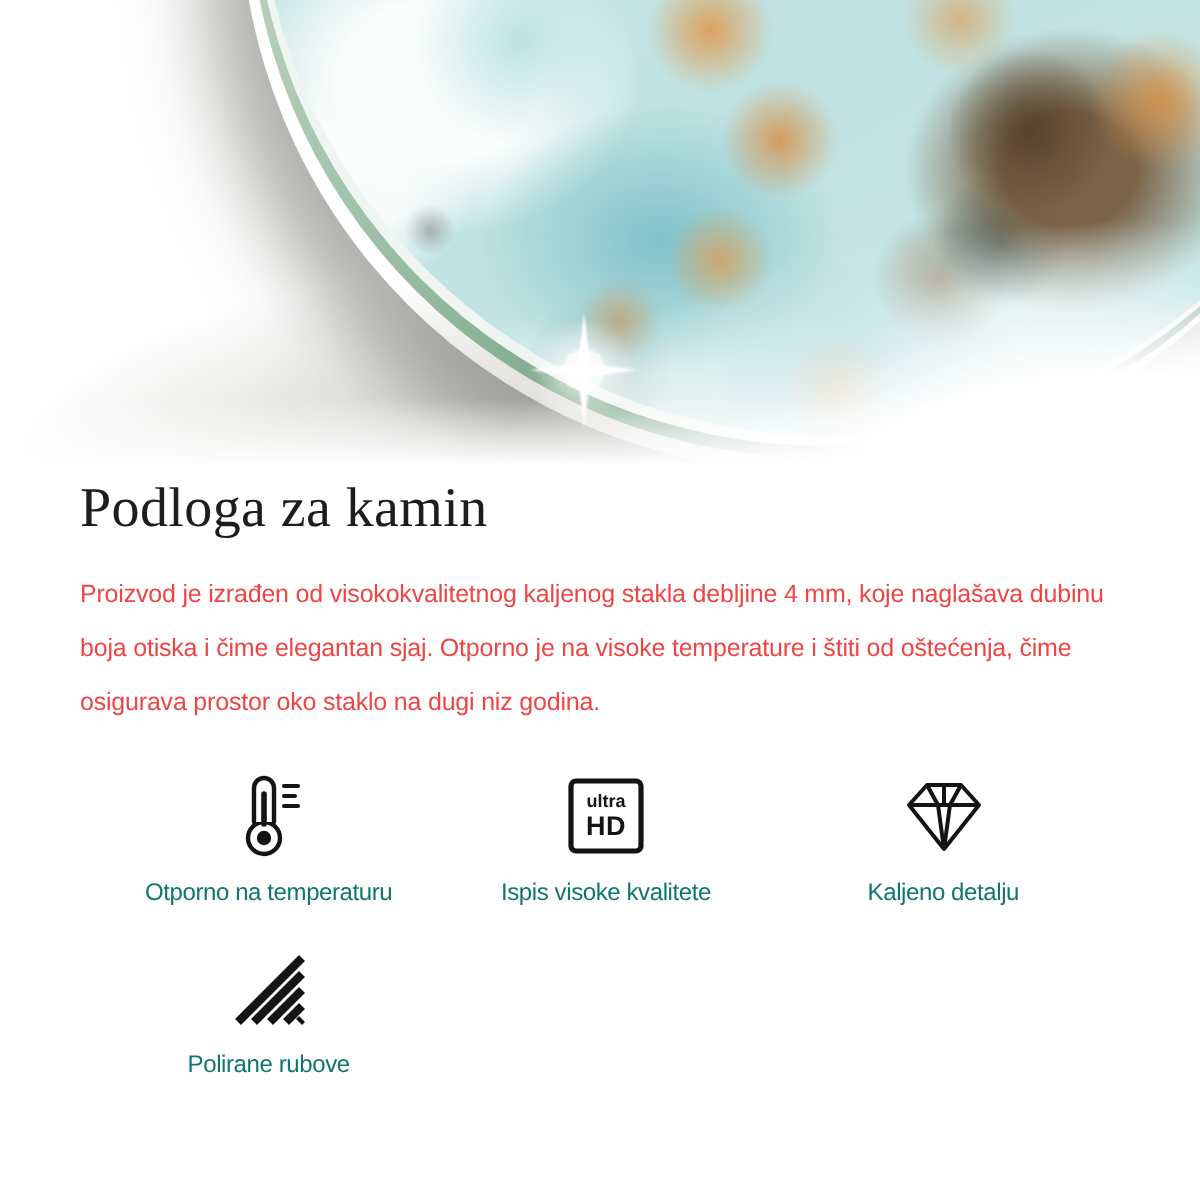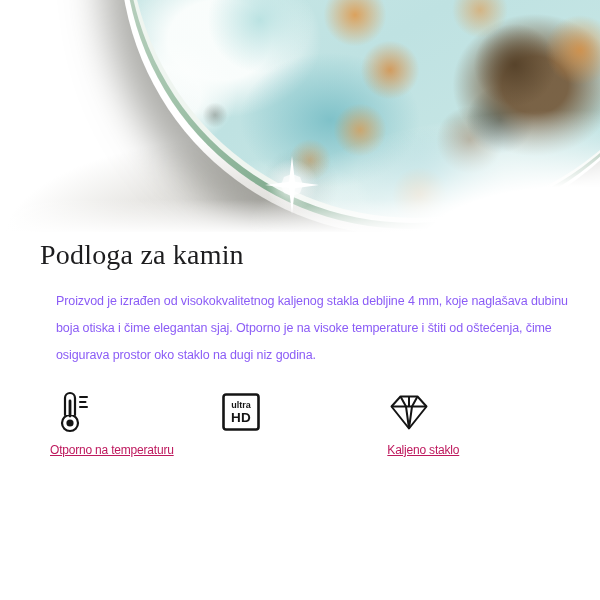--- a/index.html
+++ b/index.html
@@ -79,53 +79,52 @@
     margin: 6px 0 12px 0;
     font-family: "Liberation Serif", "DejaVu Serif", serif;
     font-weight: 400;
     font-size: 28px;
     line-height: 34px;
     color: #1d1d1f;
     letter-spacing: 0.2px;
   }
   .title span { display: block; }
   .desc {
-    margin: 16px;
+    margin: 0;
     font-size: 12.5px;
     line-height: 27px;
-    color: #8b5cf6;
+    color: #ef4444;
     letter-spacing: -0.1px;
   }
   .desc span { display: block; white-space: nowrap; }
   
   .features {
     margin: 20px 0 0 10px;
     width: 506px;
     display: grid;
     grid-template-columns: repeat(3, 1fr);
     row-gap: 18px;
   }
   .feature {
     display: flex;
     flex-direction: column;
-    align-items: flex-start;
+    align-items: center;
   }
   .feature .icon-box {
     height: 46px;
     display: flex;
     align-items: center;
     justify-content: center;
   }
   .feature .label {
     margin-top: 8px;
     font-size: 12px;
     letter-spacing: -0.2px;
-    color: #be185d;
+    color: #0f766e;
     white-space: nowrap;
-    text-decoration: underline;
   }
   .feature svg { display: block; }
   .hd-top { font-size: 9px; font-weight: 600; }
   .hd-bottom { font-size: 13.5px; font-weight: 800; letter-spacing: 0.3px; }
 </style>
 </head>
 <body>
 
 <div class="hero">
   <div class="disc disc-shadow"></div>
@@ -177,32 +176,45 @@
     </div>
 
     <div class="feature">
       <div class="icon-box">
         <svg width="44" height="44" viewBox="0 0 44 44">
           <rect x="4.5" y="4.5" width="35" height="35" rx="2.5" fill="none" stroke="#141414" stroke-width="2.6"></rect>
           <text class="hd-top" x="22" y="17.5" text-anchor="middle" fill="#141414" font-family="Liberation Sans, sans-serif">ultra</text>
           <text class="hd-bottom" x="22" y="31.5" text-anchor="middle" fill="#141414" font-family="Liberation Sans, sans-serif">HD</text>
         </svg>
       </div>
+      <div class="label">Ispis visoke kvalitete</div>
     </div>
 
 
     <div class="feature">
       <div class="icon-box">
         <svg width="44" height="44" viewBox="0 0 44 44" fill="none" stroke="#141414" stroke-width="2" stroke-linejoin="round">
           <path d="M4.5 16.5 L13.5 6.5 H30.5 L39.5 16.5 L22 38.5 Z"></path>
           <line x1="4.5" y1="16.5" x2="39.5" y2="16.5"></line>
           <path d="M13.5 6.5 L19 16.5 L22 38.5"></path>
           <path d="M30.5 6.5 L25 16.5 L22 38.5"></path>
           <line x1="22" y1="6.5" x2="22" y2="16.5"></line>
         </svg>
       </div>
-      <div class="label">Kaljeno staklo</div>
-    </div>
-
+      <div class="label">Kaljeno detalju</div>
+    </div>
+
+    <div class="feature">
+      <div class="icon-box">
+        <svg width="44" height="44" viewBox="0 0 44 44" stroke="#141414" stroke-width="4.2">
+          <line x1="7" y1="39" x2="39" y2="7"></line>
+          <line x1="15" y1="39" x2="39" y2="15"></line>
+          <line x1="23" y1="39" x2="39" y2="23"></line>
+          <line x1="31" y1="39" x2="39" y2="31"></line>
+          <line x1="37.5" y1="39" x2="39" y2="37.5"></line>
+        </svg>
+      </div>
+      <div class="label">Polirane rubove</div>
+    </div>
 
 
   </div>
 </div>
 
 </body></html>

